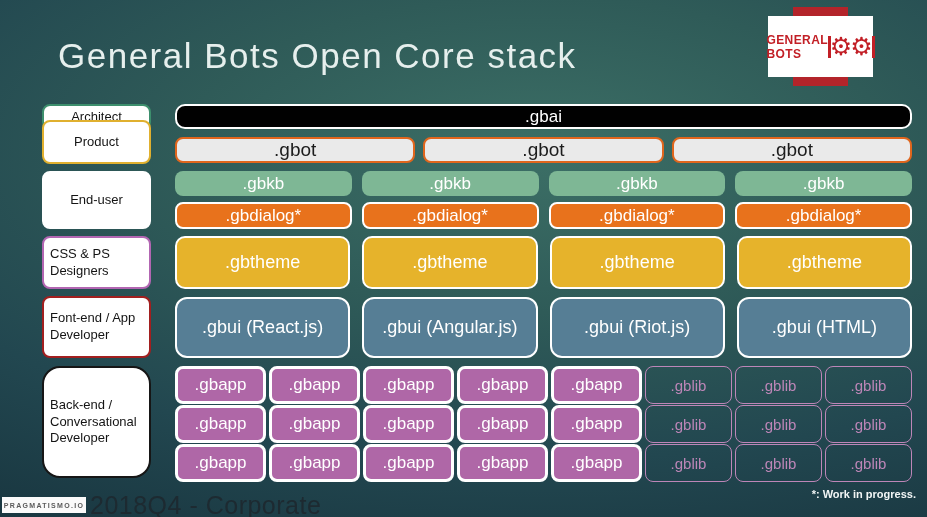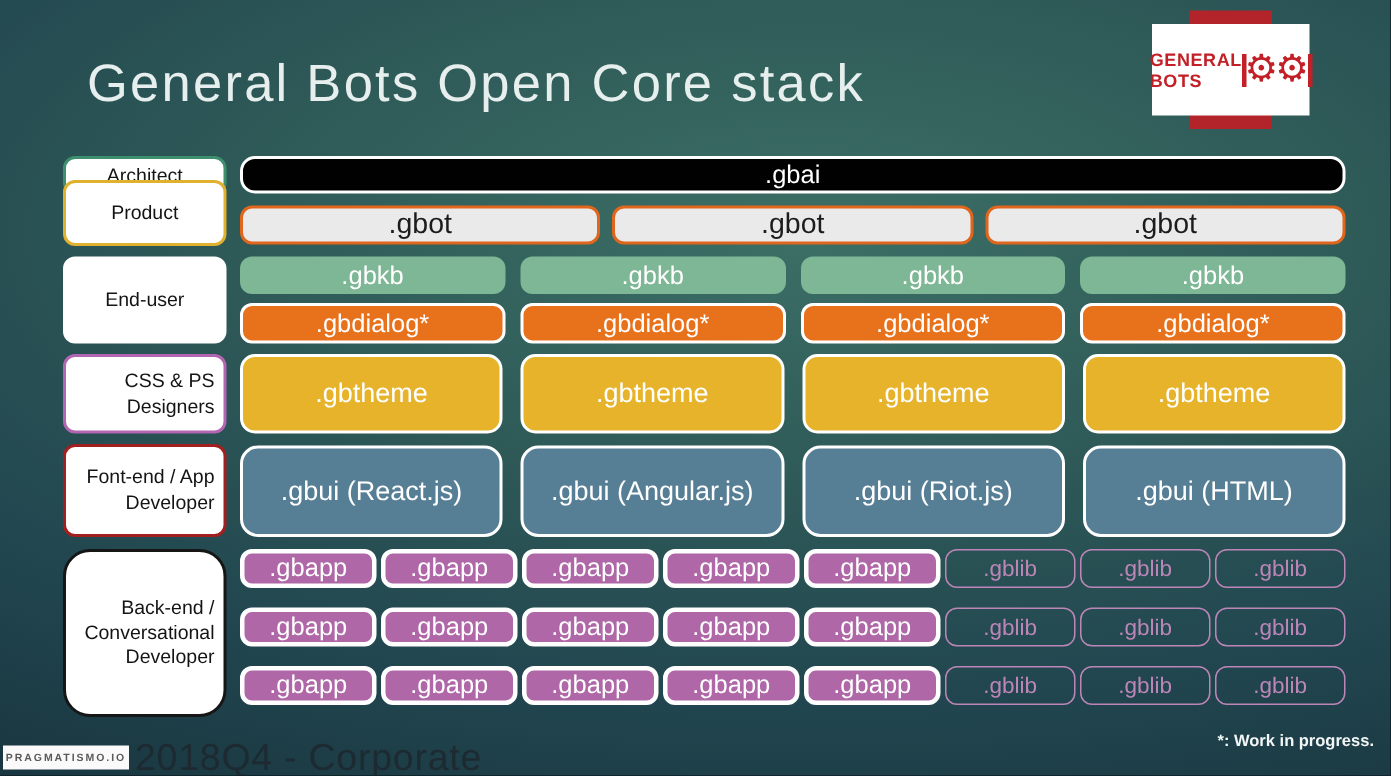--- a/index.html
+++ b/index.html
@@ -19,39 +19,39 @@
     display:flex;align-items:center;justify-content:center;gap:0px;
   }
   .logo-brand{color:#c21f26;font-weight:bold;font-size:12px;letter-spacing:0.4px;}
   .logo-gears{display:flex;align-items:center;color:#c21f26;height:26px;}
   .gear{font-size:25px;line-height:1;margin:0 -1px;}
   .gbar{width:3px;height:22px;background:#c21f26;display:inline-block;}
 
   
   .lbl{
     position:absolute;left:42px;width:109px;background:#fff;border:2px solid #fff;
-    border-radius:8px;display:flex;align-items:center;justify-content:center;text-align:right;
+    border-radius:8px;display:flex;align-items:center;justify-content:center;text-align:left;
     color:#141414;font-size:13px;line-height:1.3;box-sizing:border-box;padding:2px 6px;
   }
   .l-architect{top:104px;height:26px;border-color:#3d8f6d;}
   .l-product{top:120px;height:44px;border-color:#e0b02f;}
   .l-enduser{top:171px;height:58px;border-color:#ffffff;}
   .l-designers{top:236px;height:53px;border-color:#b266b2;}
   .l-frontend{top:296px;height:62px;border-color:#a21f1f;}
   .l-backend{top:366px;height:112px;border-color:#161616;border-radius:18px;}
 
   
-  .row{position:absolute;left:160px;width:737px;display:flex;box-sizing:border-box;}
+  .row{position:absolute;left:175px;width:737px;display:flex;box-sizing:border-box;}
   .r-gbai{top:104px;height:25px;}
   .r-gbot{top:137px;height:26px;gap:8px;}
   .r-gbkb{top:171px;height:25px;gap:10px;}
   .r-gbdialog{top:202px;height:27px;gap:10px;}
   .r-gbtheme{top:236px;height:53px;gap:12px;}
   .r-gbui{top:297px;height:61px;gap:12px;}
-  .r-gbapp{height:26px;gap:3px;}
+  .r-gbapp{height:38px;gap:3px;}
   .r1{top:366px;}.r2{top:405px;}.r3{top:444px;}
 
   .box{
     flex:1;display:flex;align-items:center;justify-content:center;
     color:#fff;border-radius:8px;font-size:17px;box-sizing:border-box;white-space:nowrap;
   }
   .gbai{background:#010101;border:2px solid #fff;border-radius:10px;font-size:17px;}
   .gbot{background:#eaeaea;border:2px solid #e0661d;color:#1c1c1c;font-size:19px;}
   .gbkb{background:#7eb795;}
   .gbdialog{background:#e8721c;border:2px solid #fff;}

